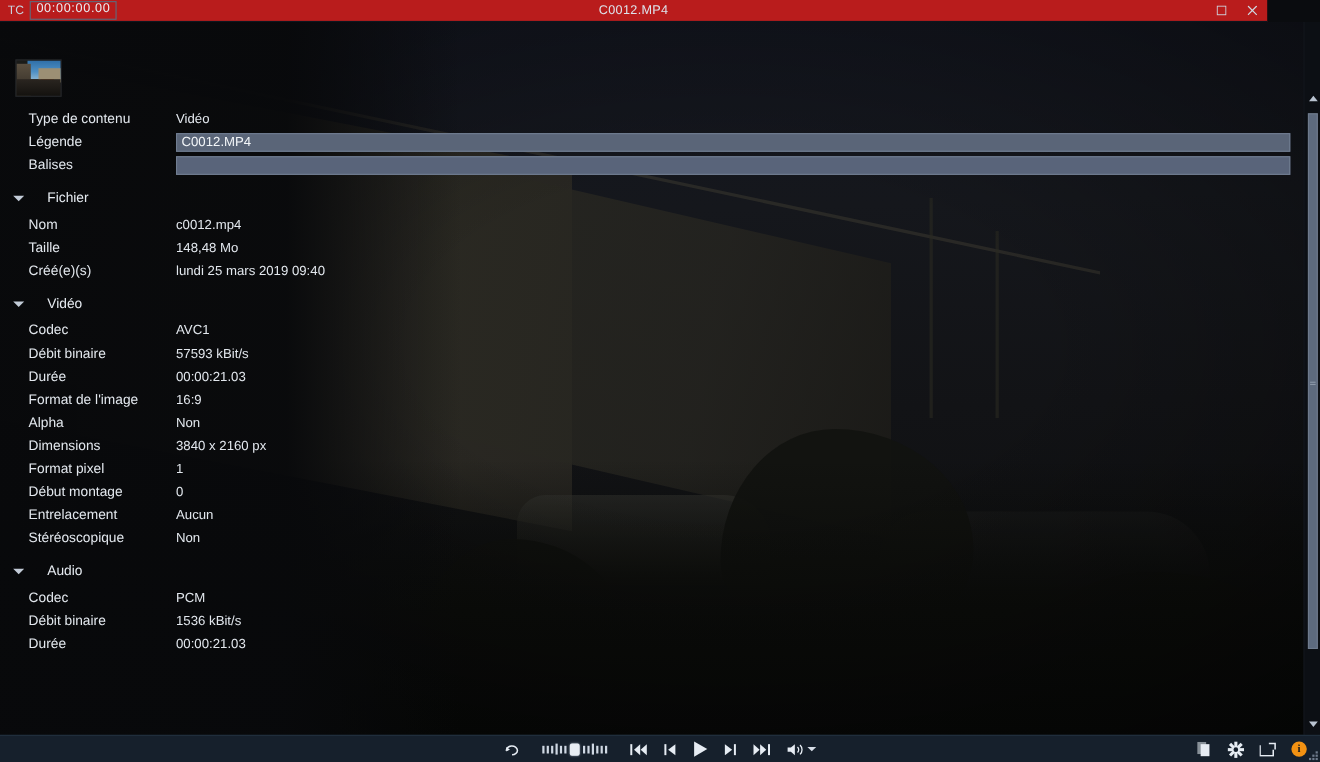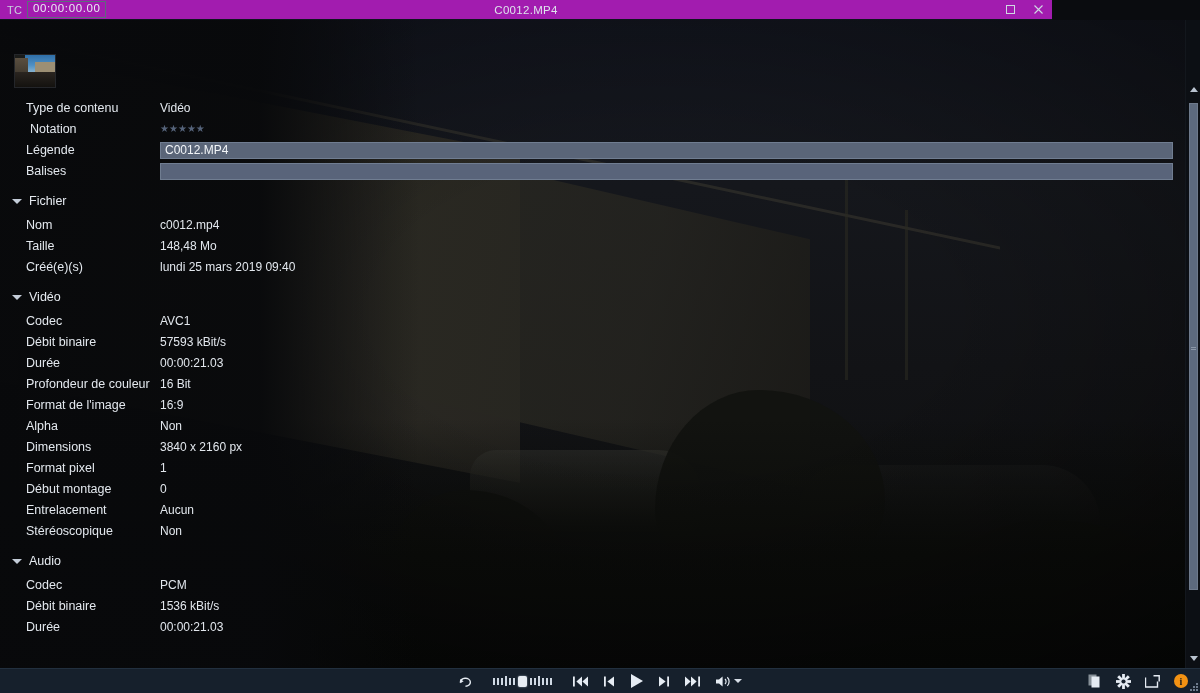--- a/index.html
+++ b/index.html
@@ -115,22 +115,22 @@
   
   .vb-scrim {
     position: absolute;
     left: 0; top: 0; width: 420px; height: 100%;
     background: linear-gradient(90deg, rgba(8,9,11,.97) 0%, rgba(8,9,11,.95) 62%, rgba(8,9,11,0) 100%);
   }
 
   
   .titlebar {
     position: absolute;
-    left: 0; top: 0; width: 1052px; height: 20px;
-    background: #a21caf;
+    left: 0; top: 0; width: 1152px; height: 20px;
+    background: #b91c1c;
     border-bottom: 1px solid #0d151e;
     display: flex;
     align-items: center;
     z-index: 30;
   }
   .tc-group {
     display: flex; align-items: center; gap: 5px;
     margin-left: 7px;
   }
   .tc-label {
@@ -252,21 +252,21 @@
   }
   .field.empty { background: #59647a; }
 
   .section-head {
     display: flex;
     align-items: center;
     height: 22px;
     margin-top: 9px;
     margin-bottom: 3px;
     padding-left: 12px;
-    gap: 7px;
+    gap: 21px;
   }
   .tri {
     width: 0; height: 0;
     border-left: 5px solid transparent;
     border-right: 5px solid transparent;
     border-top: 5px solid #c3ccd8;
   }
   .section-title {
     color: #e6ebf1;
     font-size: 12.5px;
@@ -448,24 +448,20 @@
       <div class="thumb-street"></div>
     </div>
 
     <div class="rows">
 
       <div class="row">
         <div class="row-label">Type de contenu</div>
         <div class="row-value">Vidéo</div>
       </div>
 
-      <div class="row">
-        <div class="row-label indent-less">Notation</div>
-        <div class="stars">★★★★★</div>
-      </div>
 
       <div class="row">
         <div class="row-label">Légende</div>
         <div class="field">C0012.MP4</div>
       </div>
 
       <div class="row">
         <div class="row-label">Balises</div>
         <div class="field empty"></div>
       </div>
@@ -496,24 +492,20 @@
         <div class="row-label">Codec</div>
         <div class="row-value">AVC1</div>
       </div>
       <div class="row">
         <div class="row-label">Débit binaire</div>
         <div class="row-value">57593 kBit/s</div>
       </div>
       <div class="row">
         <div class="row-label">Durée</div>
         <div class="row-value">00:00:21.03</div>
-      </div>
-      <div class="row">
-        <div class="row-label">Profondeur de couleur</div>
-        <div class="row-value">16 Bit</div>
       </div>
       <div class="row">
         <div class="row-label">Format de l'image</div>
         <div class="row-value">16:9</div>
       </div>
       <div class="row">
         <div class="row-label">Alpha</div>
         <div class="row-value">Non</div>
       </div>
       <div class="row">

